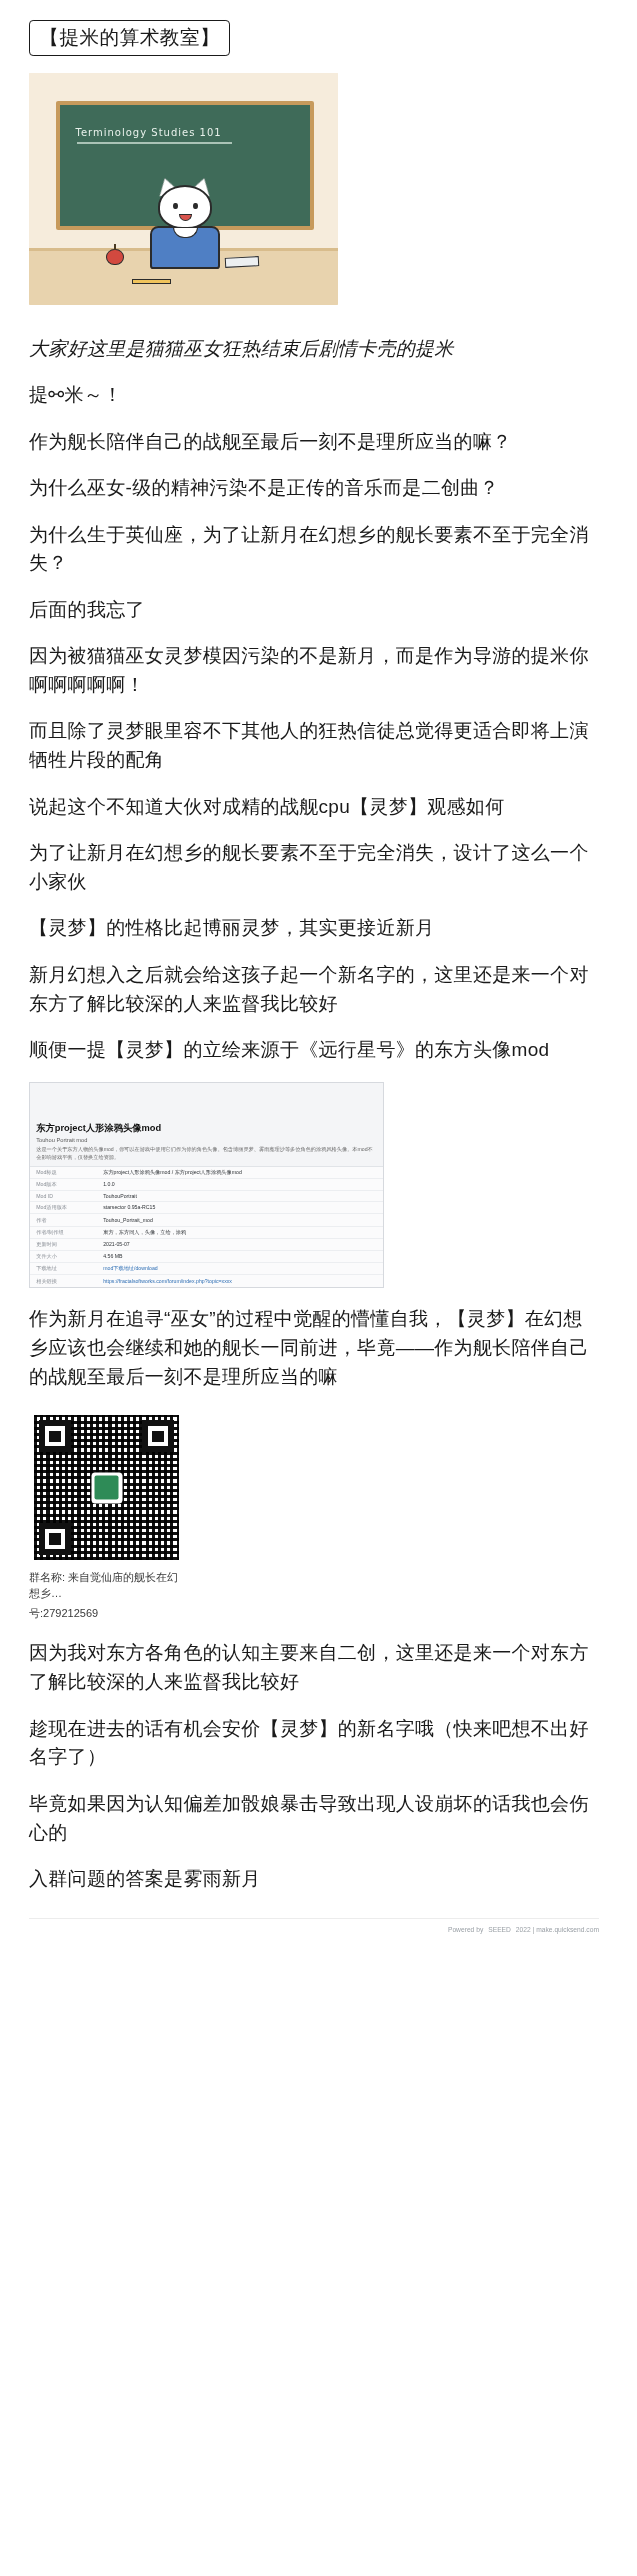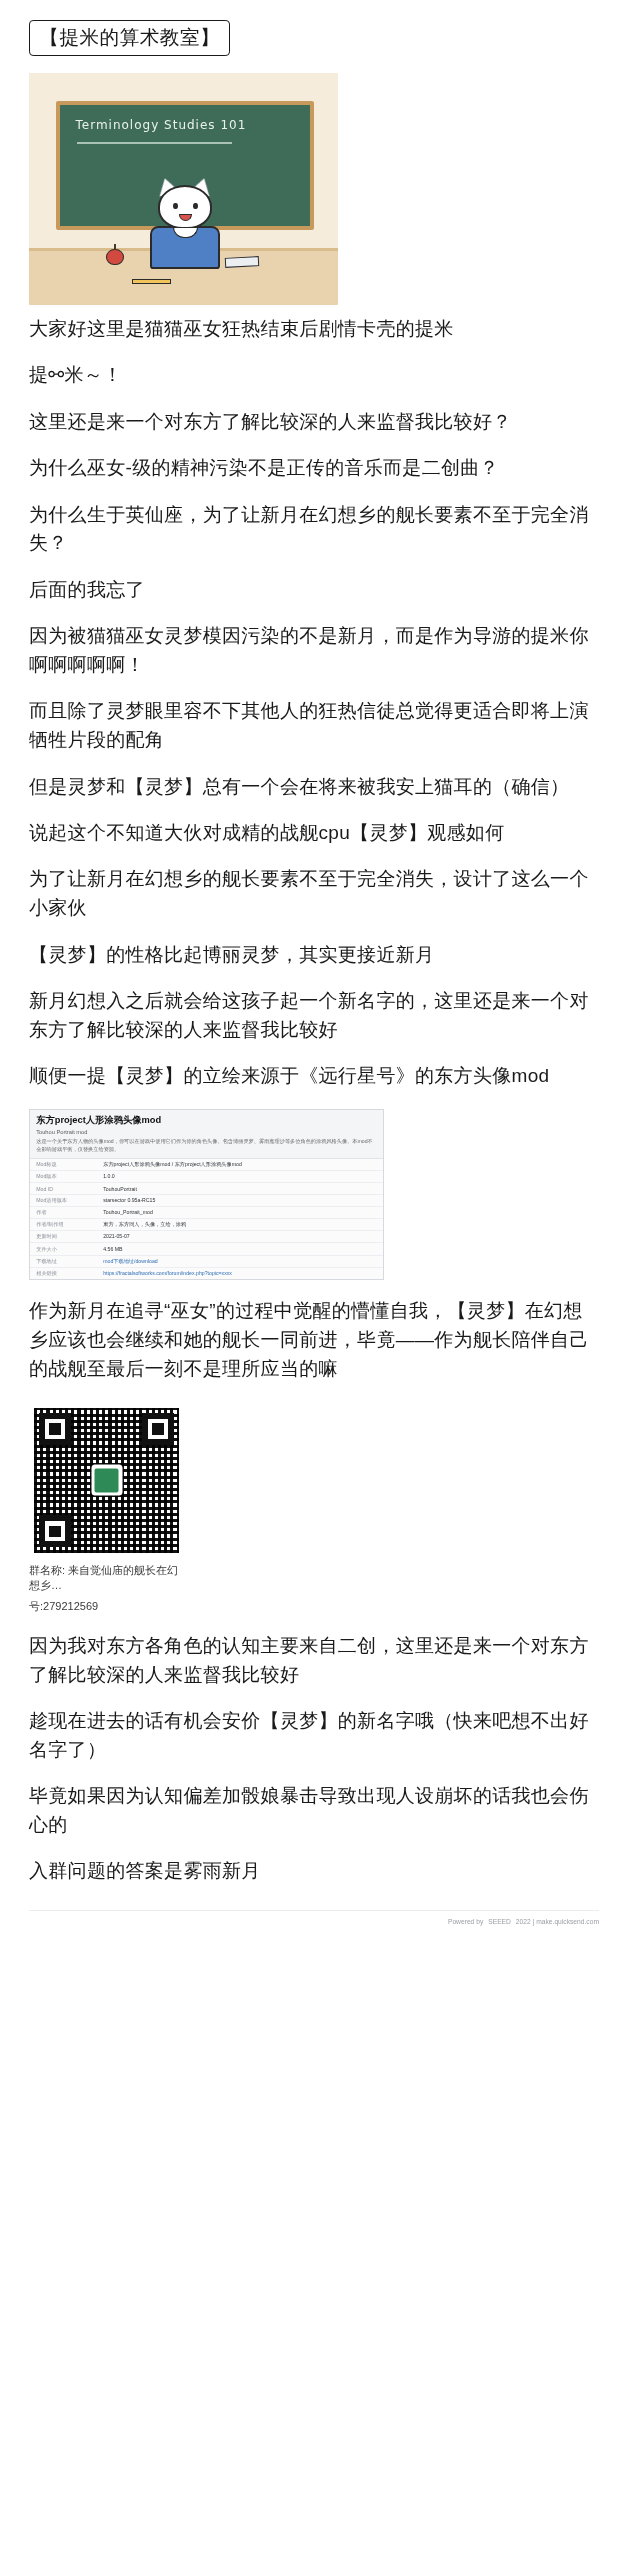--- a/index.html
+++ b/index.html
@@ -28,21 +28,22 @@
     letter-spacing: 0.5px;
   }
   .para {
     font-size: 19px;
     line-height: 1.52;
     margin: 17.5px 0 0 0;
     letter-spacing: 0.3px;
     word-break: break-word;
   }
   .para.first-after-img {
-    margin-top: 10px;
+    margin-top: 30px;
+    font-style: italic;
   }
 
   
   .illus {
     margin-top: 17.5px;
     width: 309px;
     height: 232px;
     position: relative;
     background: #f4e9d8;
     overflow: hidden;
@@ -60,23 +61,23 @@
     width: 258px;
     height: 129px;
     background: #3f6b59;
     border: 4.6px solid #c79a5c;
     border-radius: 2.1px;
     box-sizing: border-box;
   }
   .illus .board-text {
     position: absolute;
     left: 15.5px;
-    top: 13px;
+    top: 22px;
     color: #e9f2ec;
-    font-size: 12px;
+    font-size: 10px;
     font-family: "DejaVu Sans", sans-serif;
     letter-spacing: 1px;
     white-space: nowrap;
   }
   .illus .board-underline {
     position: absolute;
     left: 16.5px;
     top: 37px;
     width: 155px;
     height: 1.5px;
@@ -217,20 +218,21 @@
     border: 0.5px solid #d6d9de;
     box-sizing: border-box;
     font-size: 5.7px;
     color: #333;
   }
   .card .card-title {
     padding: 4.6px 6.2px 2.1px 6.2px;
     font-size: 9.3px;
     font-weight: bold;
     color: #111;
+    margin-top: 34px;
   }
   .card .card-sub {
     padding: 0 6.2px 3.1px 6.2px;
     font-size: 5.7px;
     color: #5a5a5a;
   }
   .card .card-desc {
     padding: 0 6.2px 4.1px 6.2px;
     font-size: 5.2px;
     color: #6a6a6a;
@@ -351,27 +353,26 @@
       <div class="mouth"></div>
       <div class="collar"></div>
     </div>
     <div class="apple"></div>
     <div class="book"></div>
     <div class="pencil"></div>
   </div>
 
   <p class="para first-after-img">大家好这里是猫猫巫女狂热结束后剧情卡壳的提米</p>
   <p class="para">提⚯米～！</p>
-  <p class="para">这里还是来一个对东方了解比较深的人来监督我比较好？</p>
+  <p class="para">作为舰长陪伴自己的战舰至最后一刻不是理所应当的嘛？</p>
   <p class="para">为什么巫女-级的精神污染不是正传的音乐而是二创曲？</p>
   <p class="para">为什么生于英仙座，为了让新月在幻想乡的舰长要素不至于完全消失？</p>
   <p class="para">后面的我忘了</p>
   <p class="para">因为被猫猫巫女灵梦模因污染的不是新月，而是作为导游的提米你啊啊啊啊啊！</p>
   <p class="para">而且除了灵梦眼里容不下其他人的狂热信徒总觉得更适合即将上演牺牲片段的配角</p>
-  <p class="para">但是灵梦和【灵梦】总有一个会在将来被我安上猫耳的（确信）</p>
   <p class="para">说起这个不知道大伙对成精的战舰cpu【灵梦】观感如何</p>
   <p class="para">为了让新月在幻想乡的舰长要素不至于完全消失，设计了这么一个小家伙</p>
   <p class="para">【灵梦】的性格比起博丽灵梦，其实更接近新月</p>
   <p class="para">新月幻想入之后就会给这孩子起一个新名字的，这里还是来一个对东方了解比较深的人来监督我比较好</p>
   <p class="para">顺便一提【灵梦】的立绘来源于《远行星号》的东方头像mod</p>
 
   <div class="card">
     <div class="card-title">东方project人形涂鸦头像mod</div>
     <div class="card-sub">Touhou Portrait mod</div>
     <div class="card-desc">这是一个关于东方人物的头像mod，你可以在游戏中使用它们作为你的角色头像。包含博丽灵梦、雾雨魔理沙等多位角色的涂鸦风格头像。本mod不会影响游戏平衡，仅替换立绘资源。</div>

